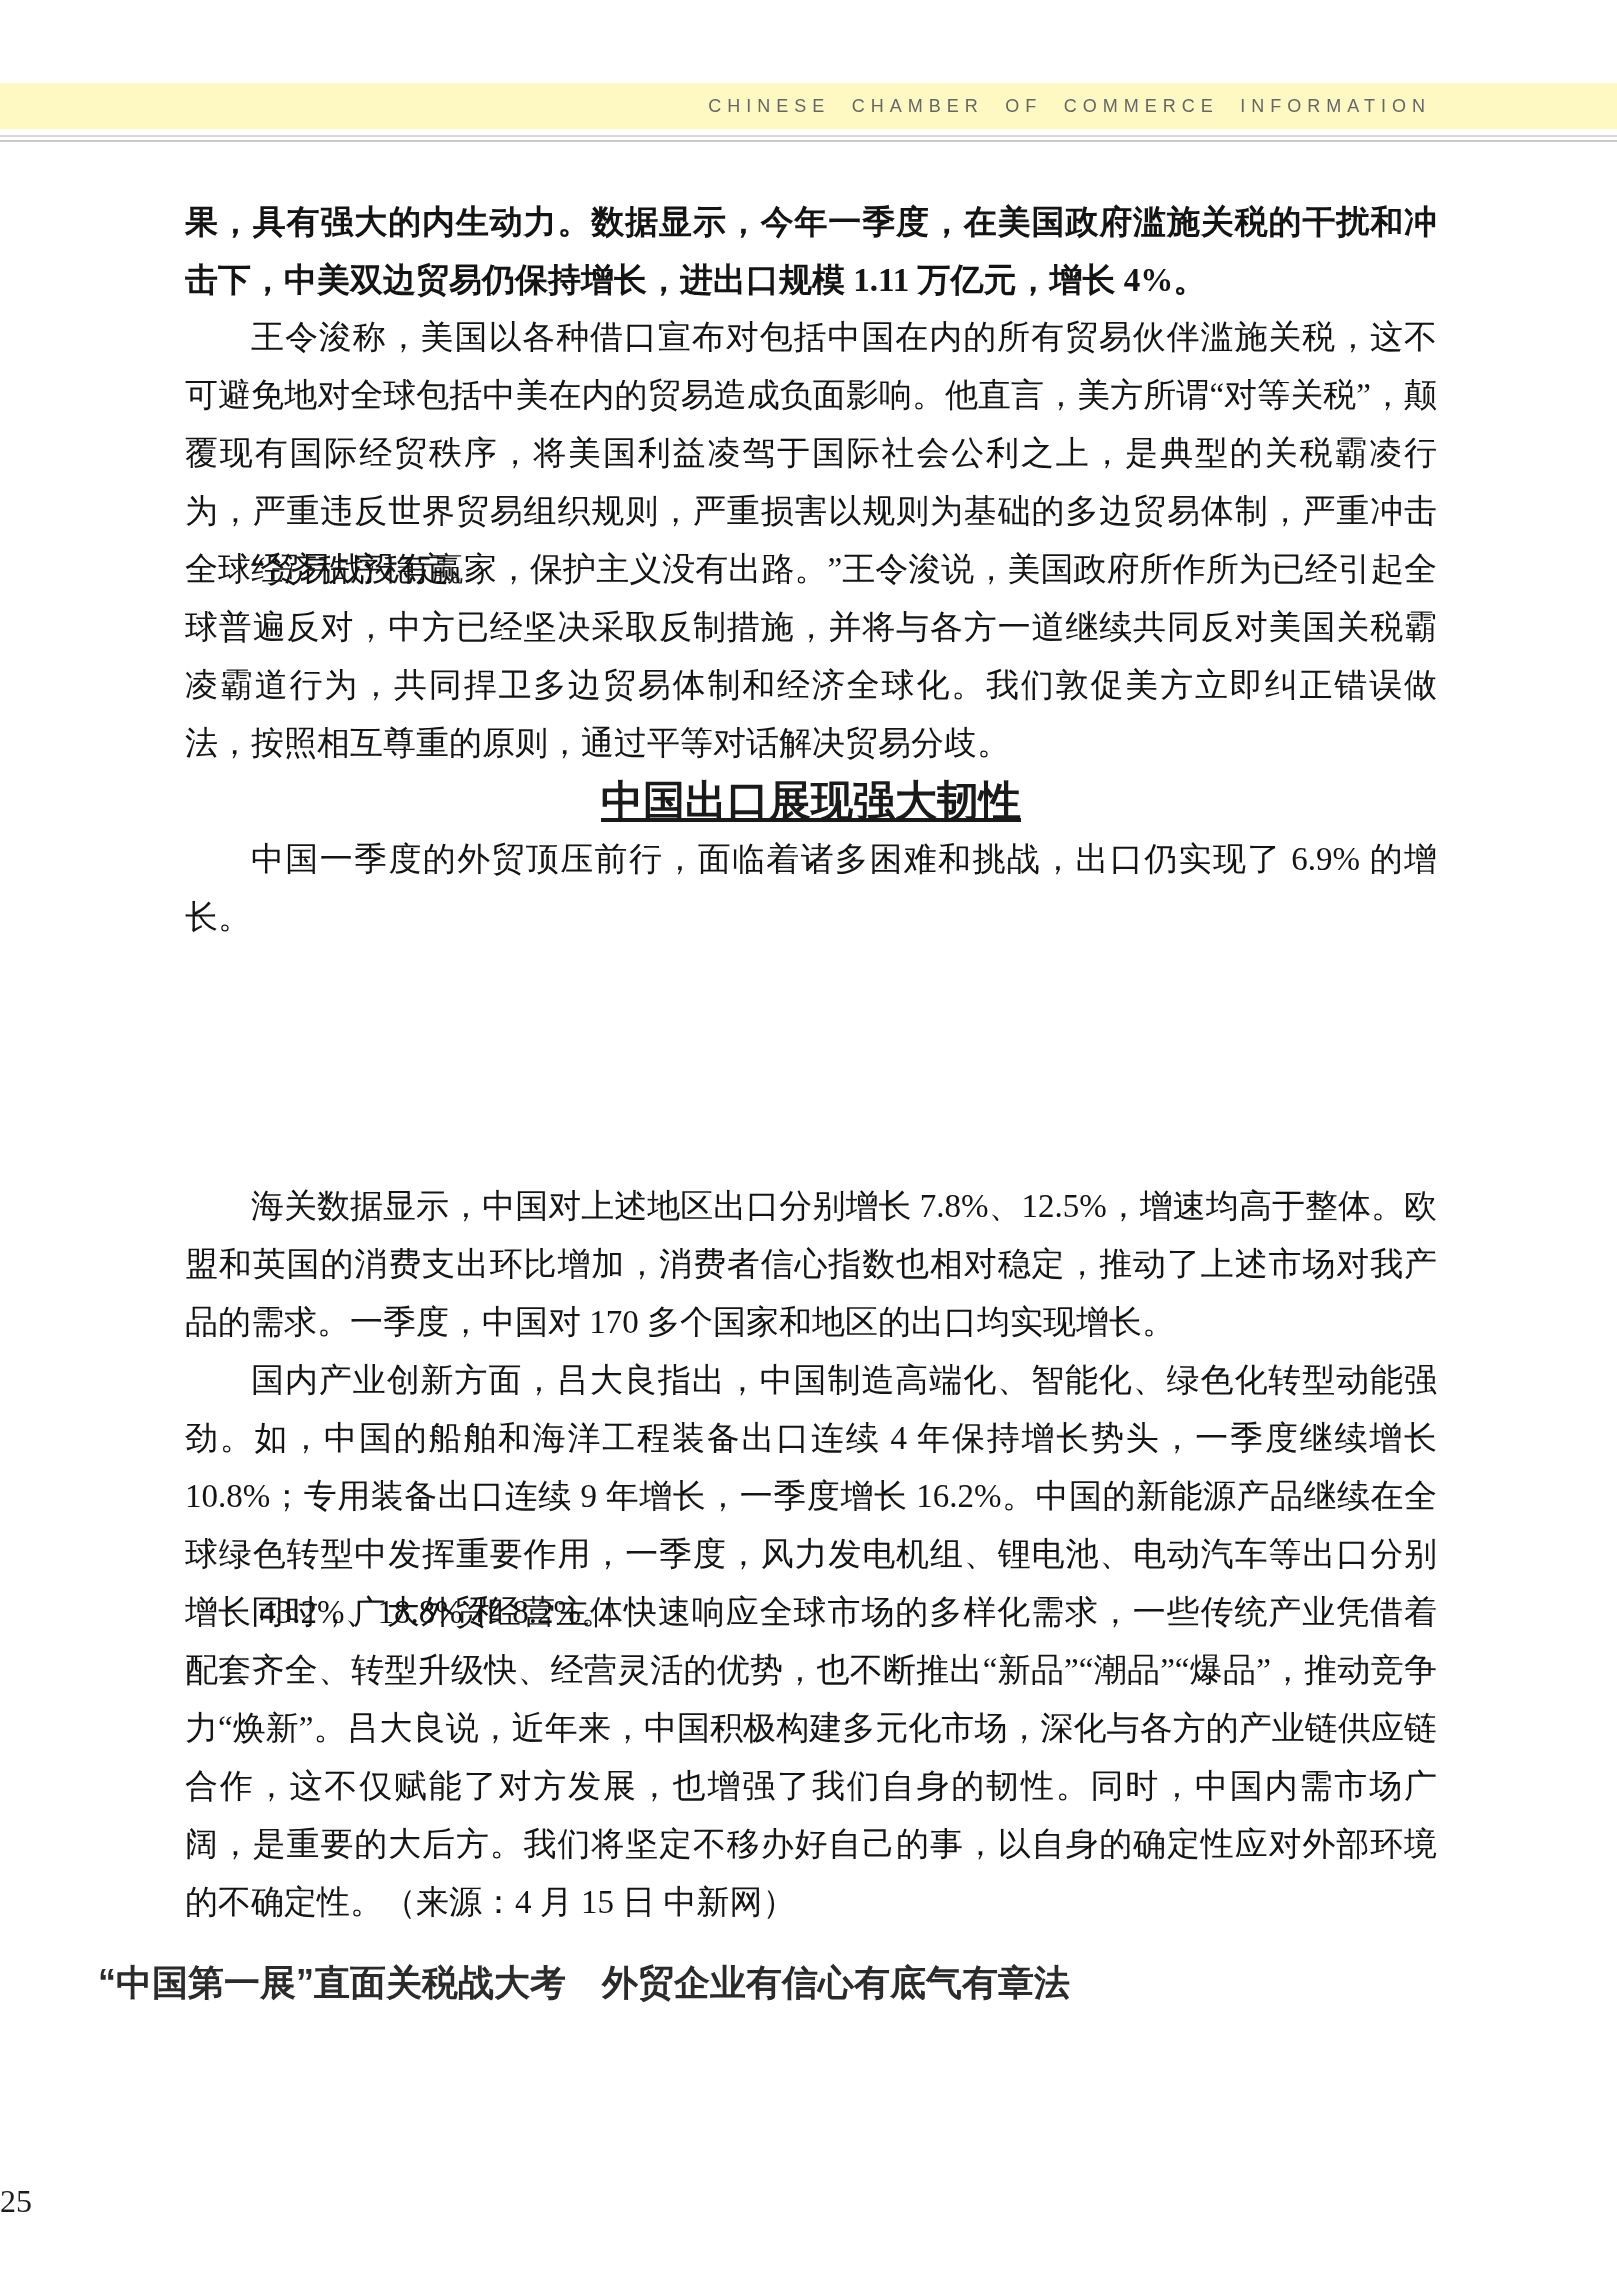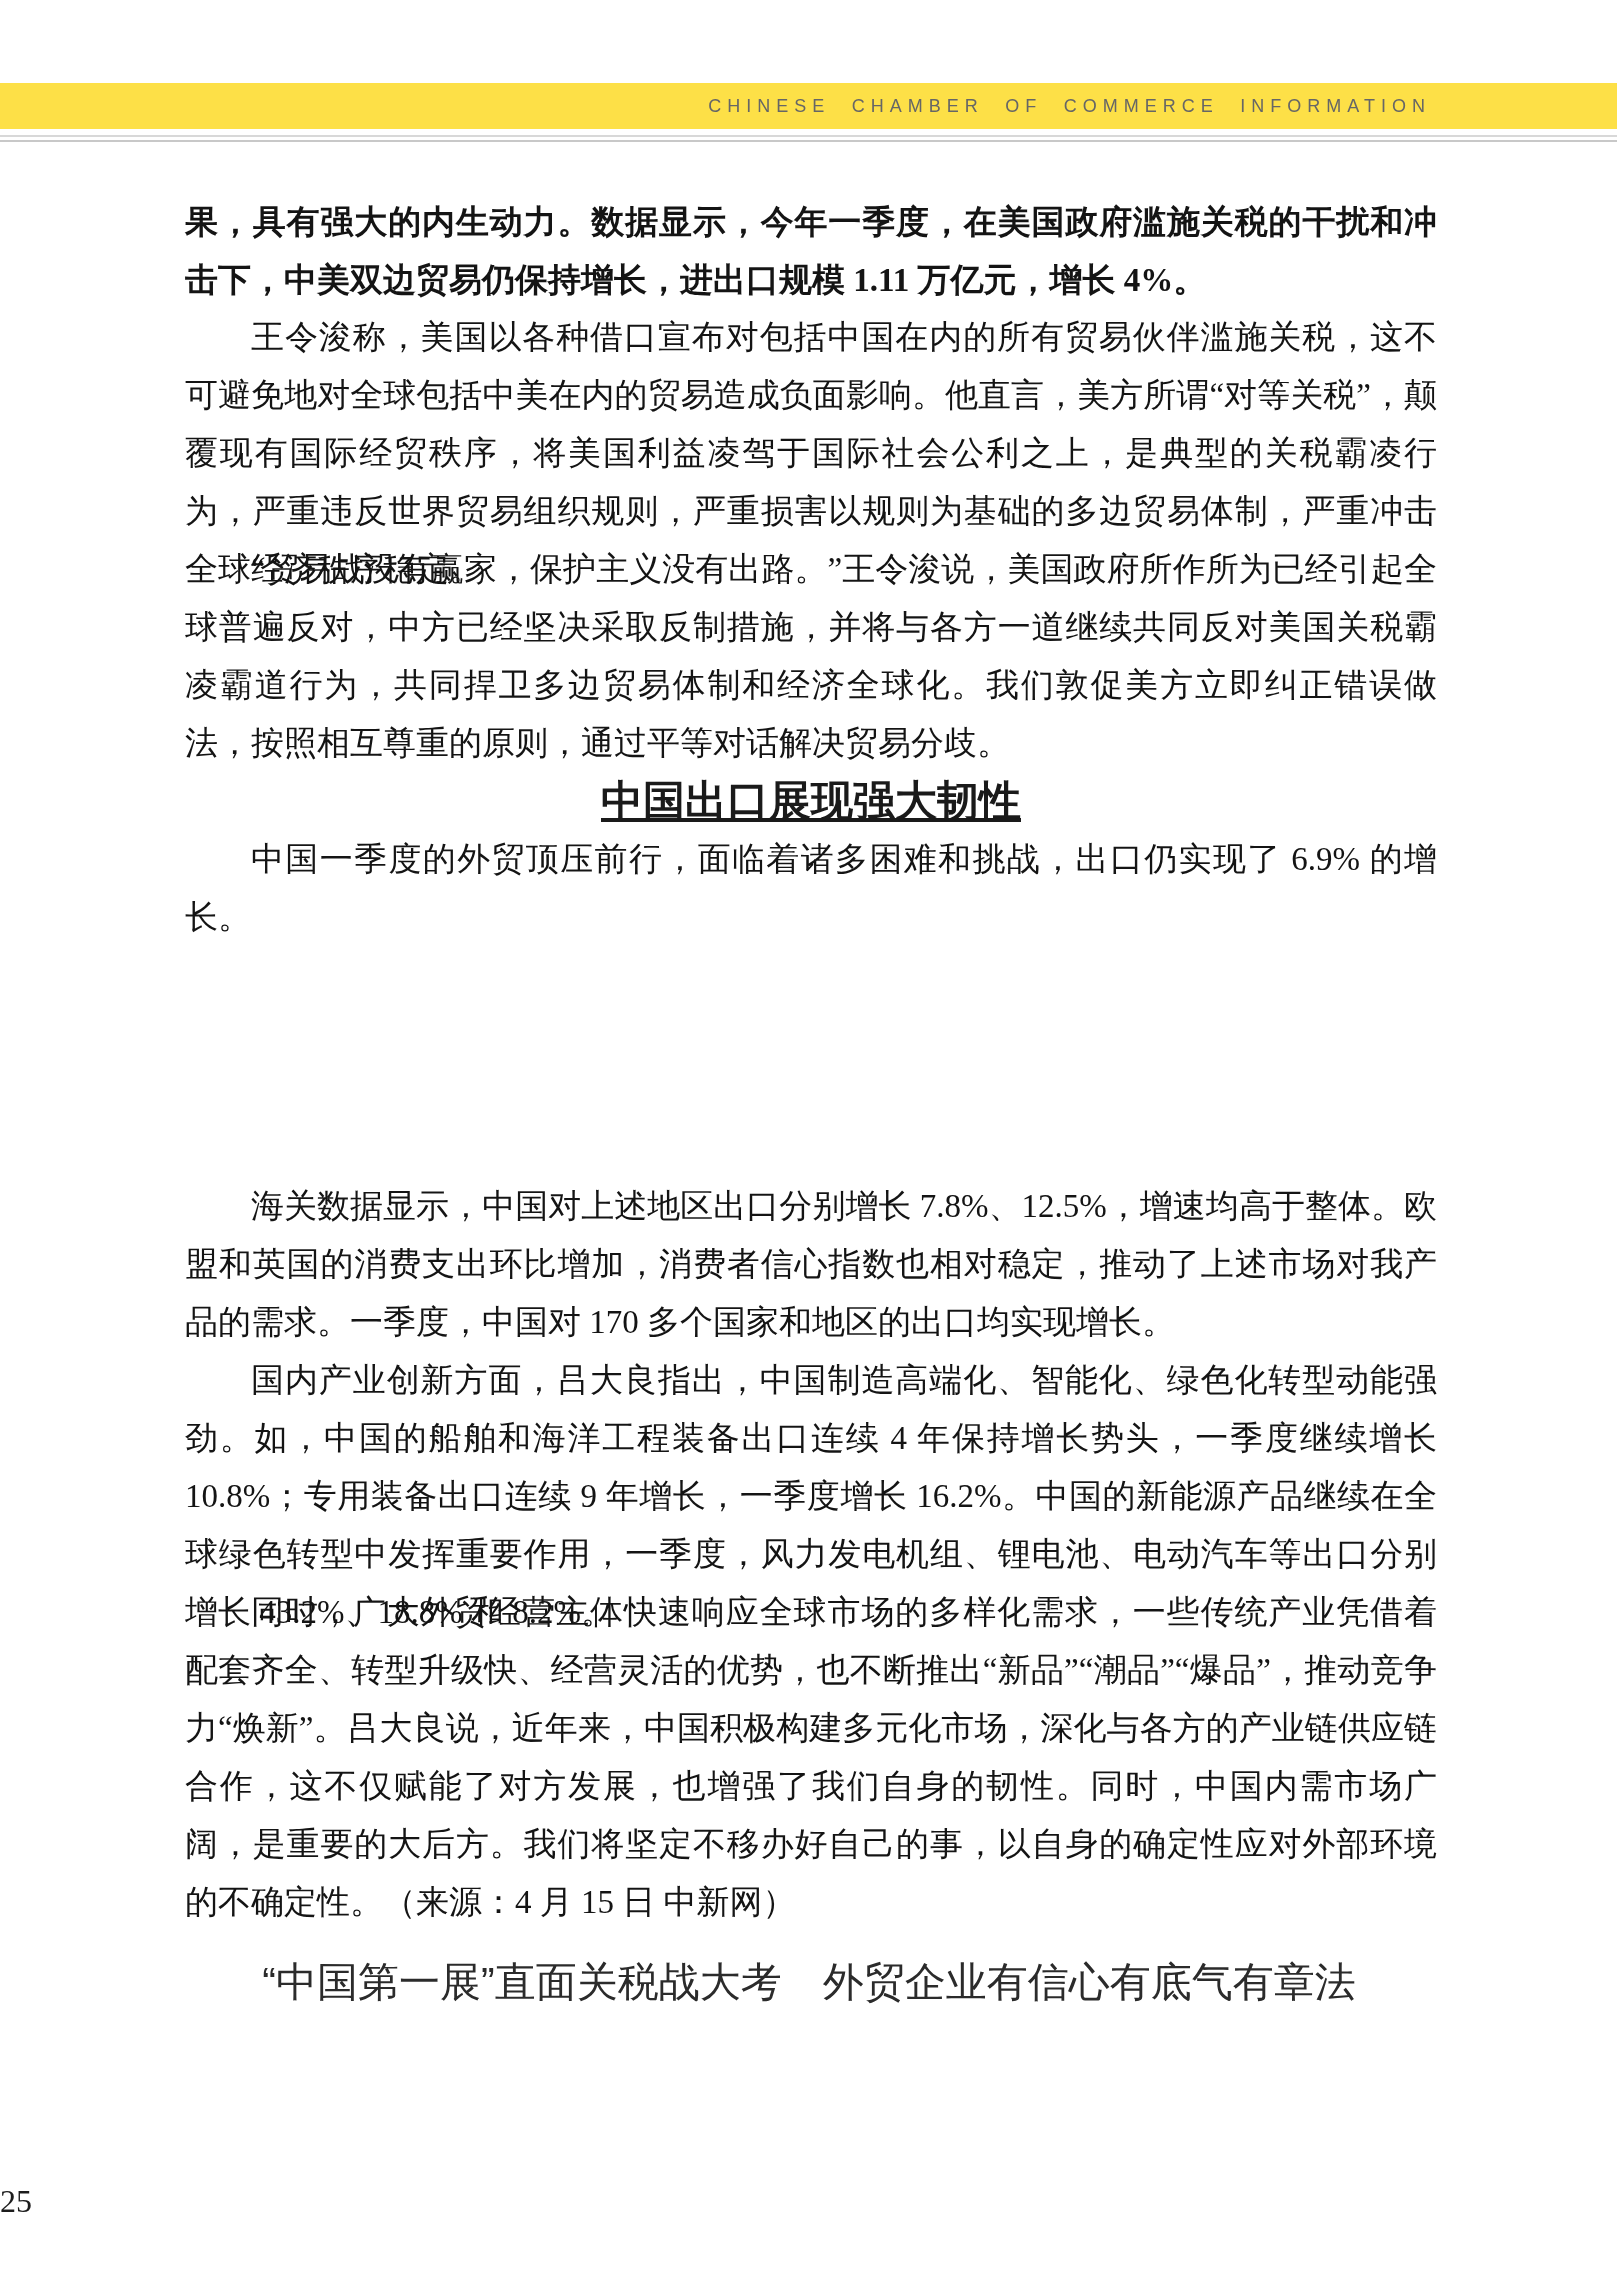--- a/index.html
+++ b/index.html
@@ -8,21 +8,21 @@
     width:1617px; height:2284px;
     background:#ffffff;
     overflow:hidden;
     font-family:"Liberation Serif","DejaVu Serif",serif;
     color:#141414;
   }
   
   .header-band {
     position:absolute; left:0; top:83px;
     width:1617px; height:46px;
-    background:#fde047;
+    background:#fef9c3;
   }
   .header-band .band-text {
     display:block;
     line-height:46px;
     text-align:right;
     padding-right:186px;
     font-family:"Liberation Sans","DejaVu Sans",sans-serif;
     font-size:18px;
     letter-spacing:6px;
     word-spacing:10.5px;
@@ -54,23 +54,23 @@
   }
   .p3 { top:830px; }
   .p4 { top:888px; }
   .p5 { top:1177px; }
   .p6 { top:1351px; }
   .p7 { top:1583px; }
 
   .next-title {
     position:absolute; left:98px; top:1956px; width:1422px;
     font-family:"Liberation Sans","DejaVu Sans",sans-serif;
-    font-weight:normal;
-    font-size:41px; line-height:53px;
-    text-align:center;
+    font-weight:bold;
+    font-size:36px; line-height:53px;
+    text-align:left;
     color:#2b2b2b;
   }
   .next-para {
     position:absolute; left:185px; top:2049px; width:1252px;
     font-size:33px; line-height:58px;
     text-align:justify; text-justify:inter-character;
     text-indent:66px;
   }
   .page-number {
     position:absolute; left:0; top:2182px; width:1617px;

